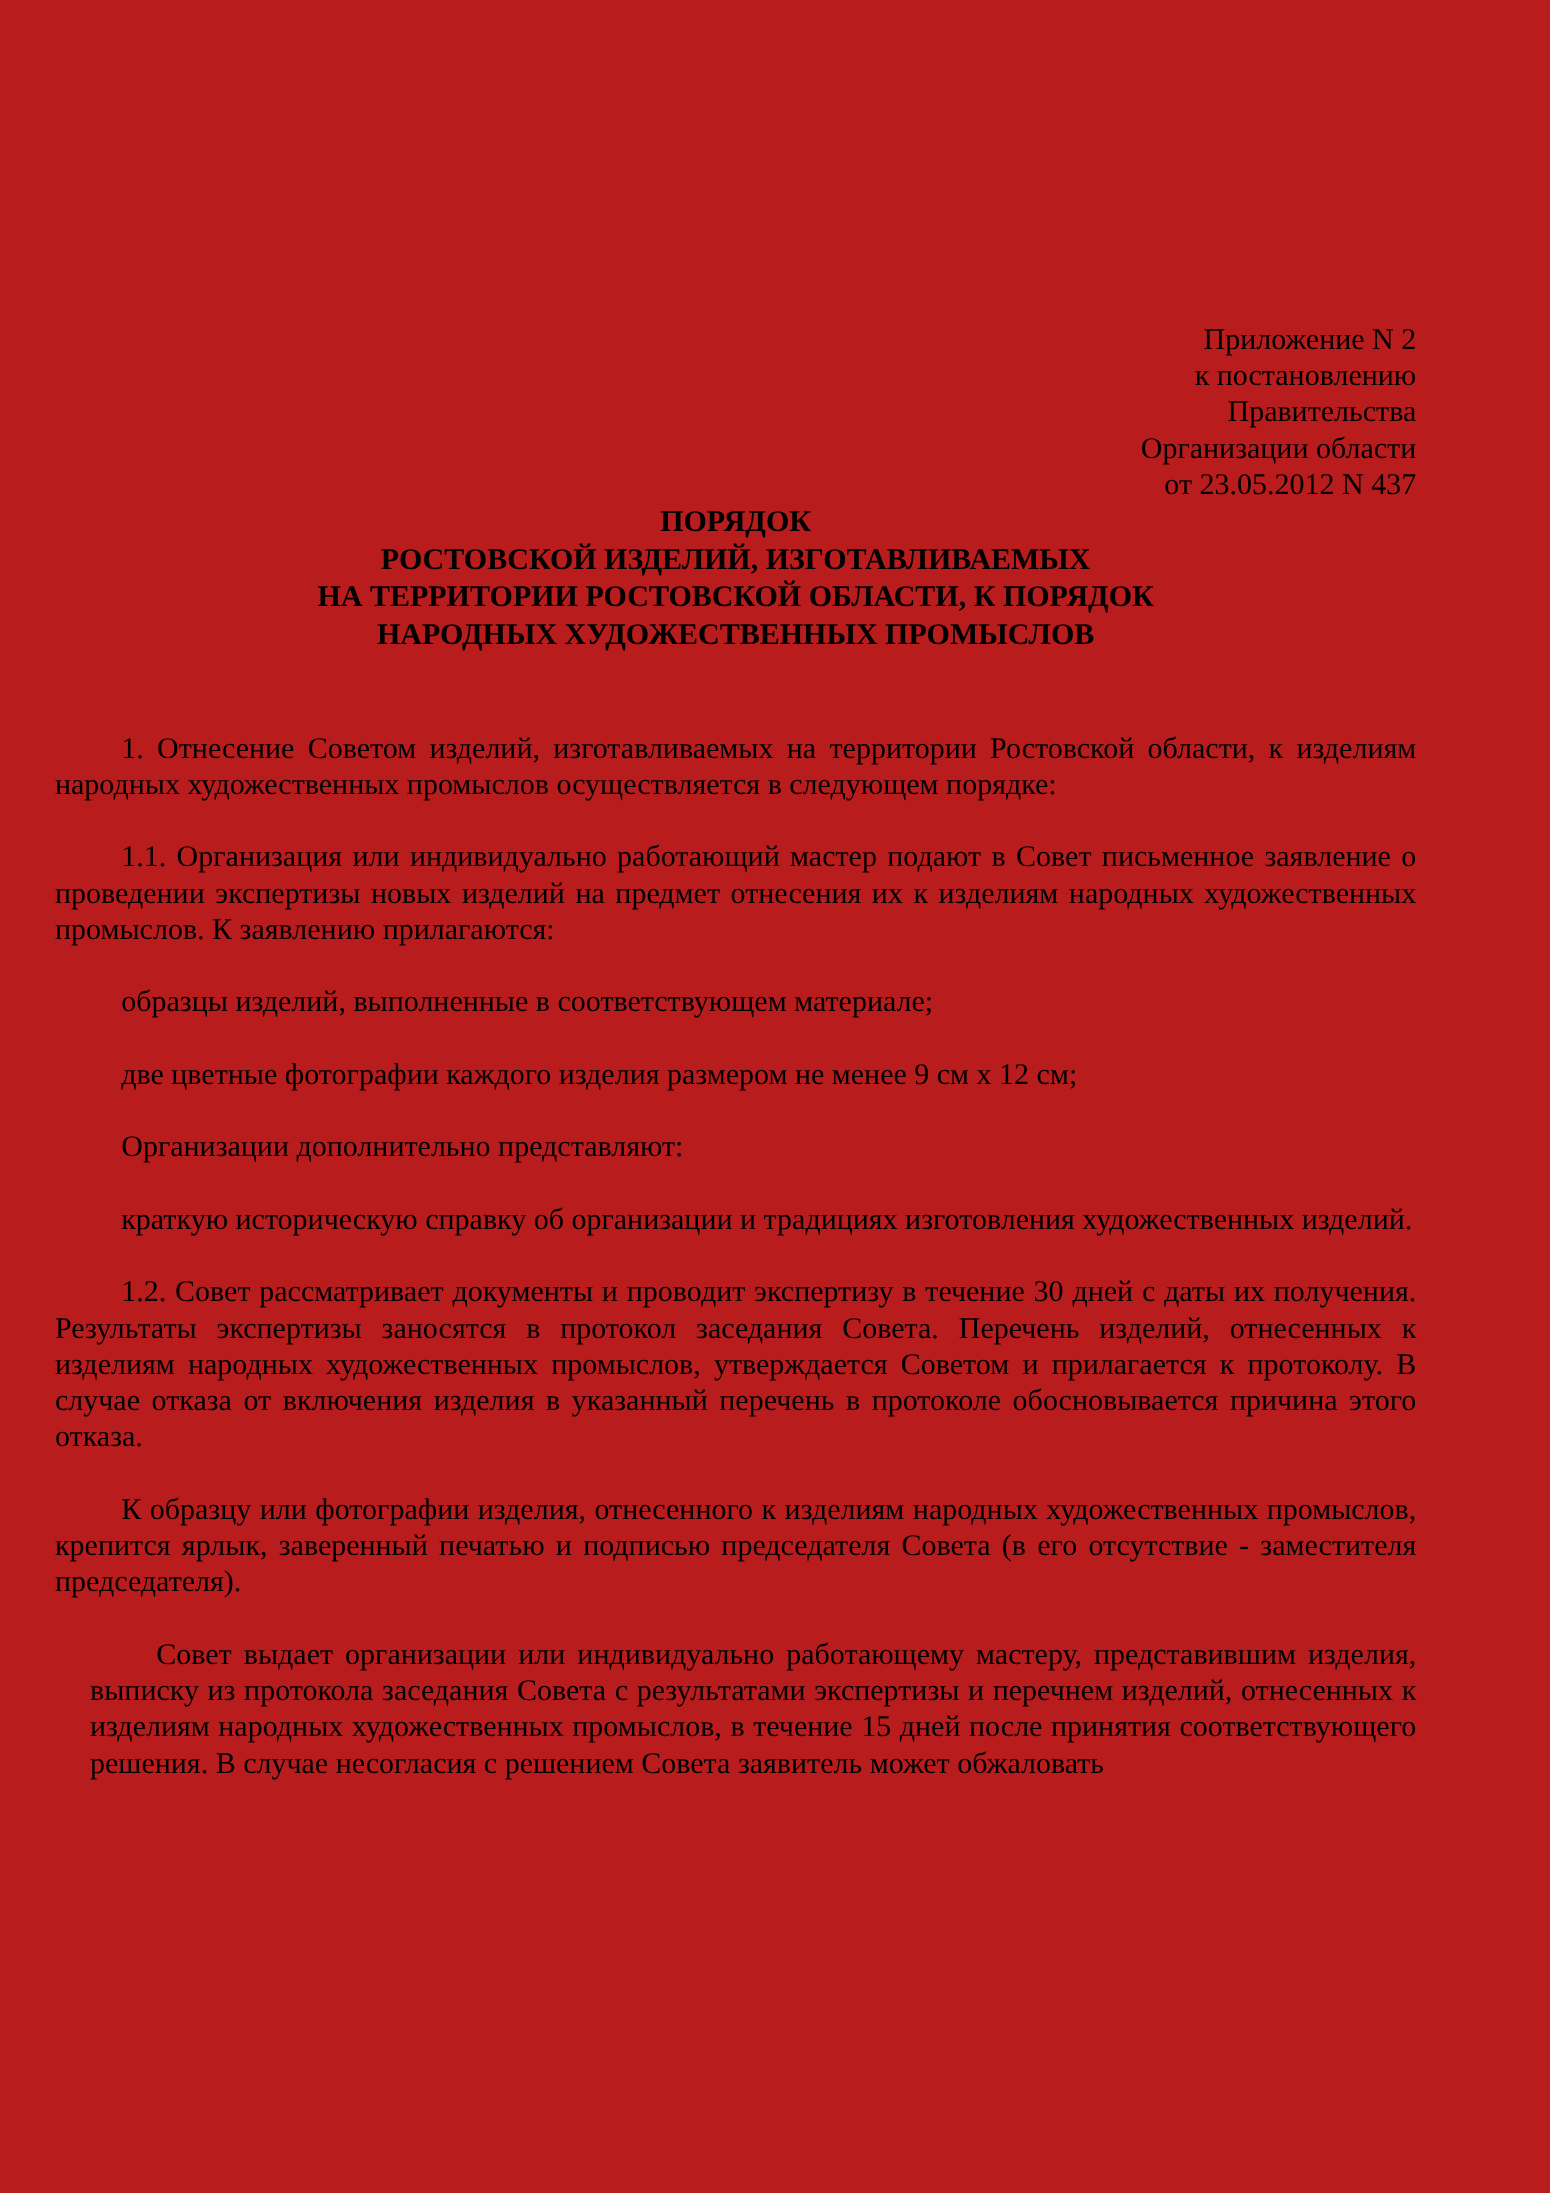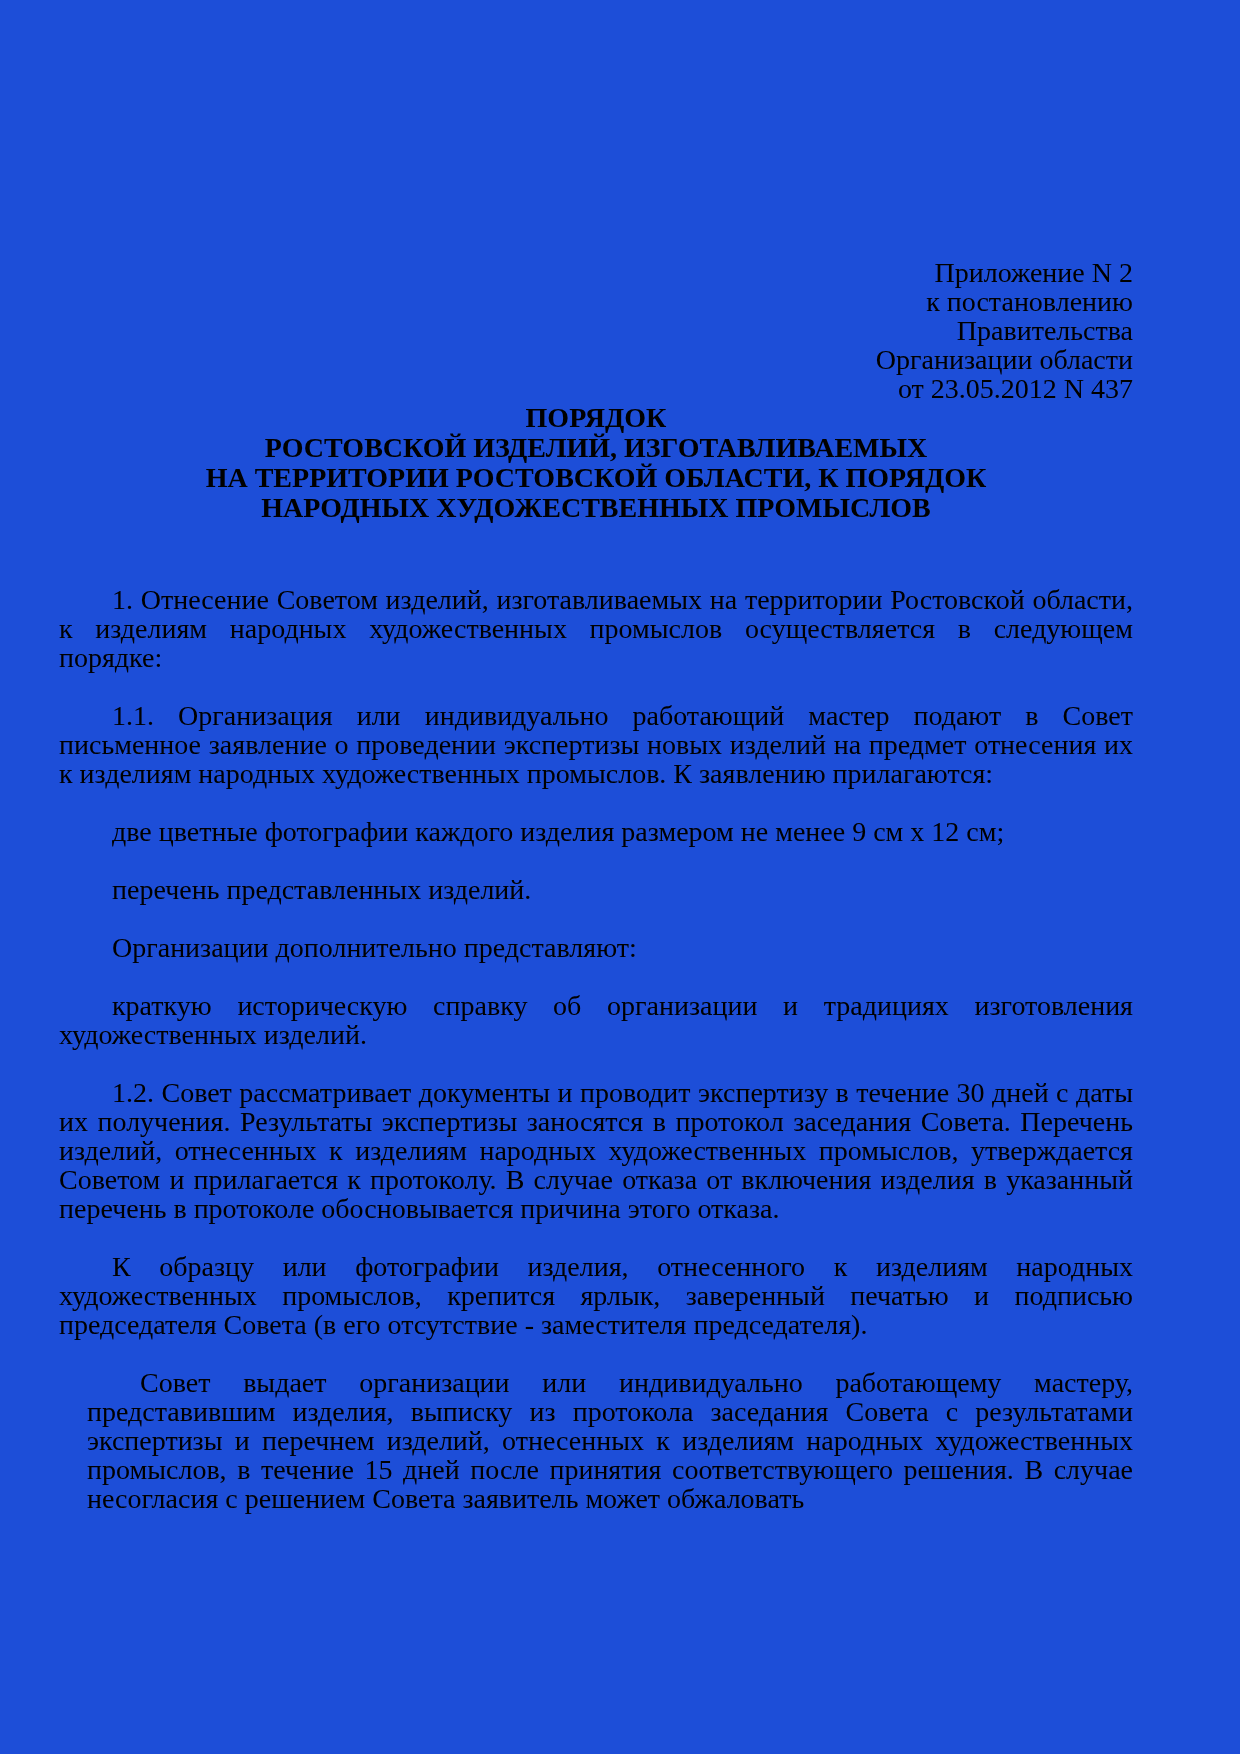--- a/index.html
+++ b/index.html
@@ -5,27 +5,27 @@
   html, body {
     margin: 0;
     padding: 0;
     background: #ffffff;
   }
   .page {
     position: relative;
     width: 1240px;
     height: 1754px;
     margin: 0 auto;
-    background: #1d4ed8;
+    background: #b91c1c;
     color: #000000;
     font-family: "Liberation Serif", "DejaVu Serif", serif;
-    font-size: 28px;
+    font-size: 24px;
     line-height: 29px;
     box-sizing: border-box;
-    padding: 258px 107px 0 59px;
+    padding: 258px 107px 0 44px;
     overflow: hidden;
   }
   .doc-header {
     text-align: right;
   }
   .doc-header .hline {
     white-space: nowrap;
   }
   .doc-title {
     text-align: center;
@@ -62,22 +62,22 @@
   <div class="doc-title">
     <div>ПОРЯДОК</div>
     <div>РОСТОВСКОЙ ИЗДЕЛИЙ, ИЗГОТАВЛИВАЕМЫХ</div>
     <div>НА ТЕРРИТОРИИ РОСТОВСКОЙ ОБЛАСТИ, К ПОРЯДОК</div>
     <div>НАРОДНЫХ ХУДОЖЕСТВЕННЫХ ПРОМЫСЛОВ</div>
   </div>
 
   <div class="doc-body">
     <p class="para">1. Отнесение Советом изделий, изготавливаемых на территории Ростовской области, к изделиям народных художественных промыслов осуществляется в следующем порядке:</p>
     <p class="para">1.1. Организация или индивидуально работающий мастер подают в Совет письменное заявление о проведении экспертизы новых изделий на предмет отнесения их к изделиям народных художественных промыслов. К заявлению прилагаются:</p>
+    <p class="para">образцы изделий, выполненные в соответствующем материале;</p>
     <p class="para">две цветные фотографии каждого изделия размером не менее 9 см x 12 см;</p>
-    <p class="para">перечень представленных изделий.</p>
     <p class="para">Организации дополнительно представляют:</p>
     <p class="para">краткую историческую справку об организации и традициях изготовления художественных изделий.</p>
     <p class="para">1.2. Совет рассматривает документы и проводит экспертизу в течение 30 дней с даты их получения. Результаты экспертизы заносятся в протокол заседания Совета. Перечень изделий, отнесенных к изделиям народных художественных промыслов, утверждается Советом и прилагается к протоколу. В случае отказа от включения изделия в указанный перечень в протоколе обосновывается причина этого отказа.</p>
     <p class="para">К образцу или фотографии изделия, отнесенного к изделиям народных художественных промыслов, крепится ярлык, заверенный печатью и подписью председателя Совета (в его отсутствие - заместителя председателя).</p>
     <p class="para">Совет выдает организации или индивидуально работающему мастеру, представившим изделия, выписку из протокола заседания Совета с результатами экспертизы и перечнем изделий, отнесенных к изделиям народных художественных промыслов, в течение 15 дней после принятия соответствующего решения. В случае несогласия с решением Совета заявитель может обжаловать</p>
   </div>
 
 </div>
 
 </body></html>

